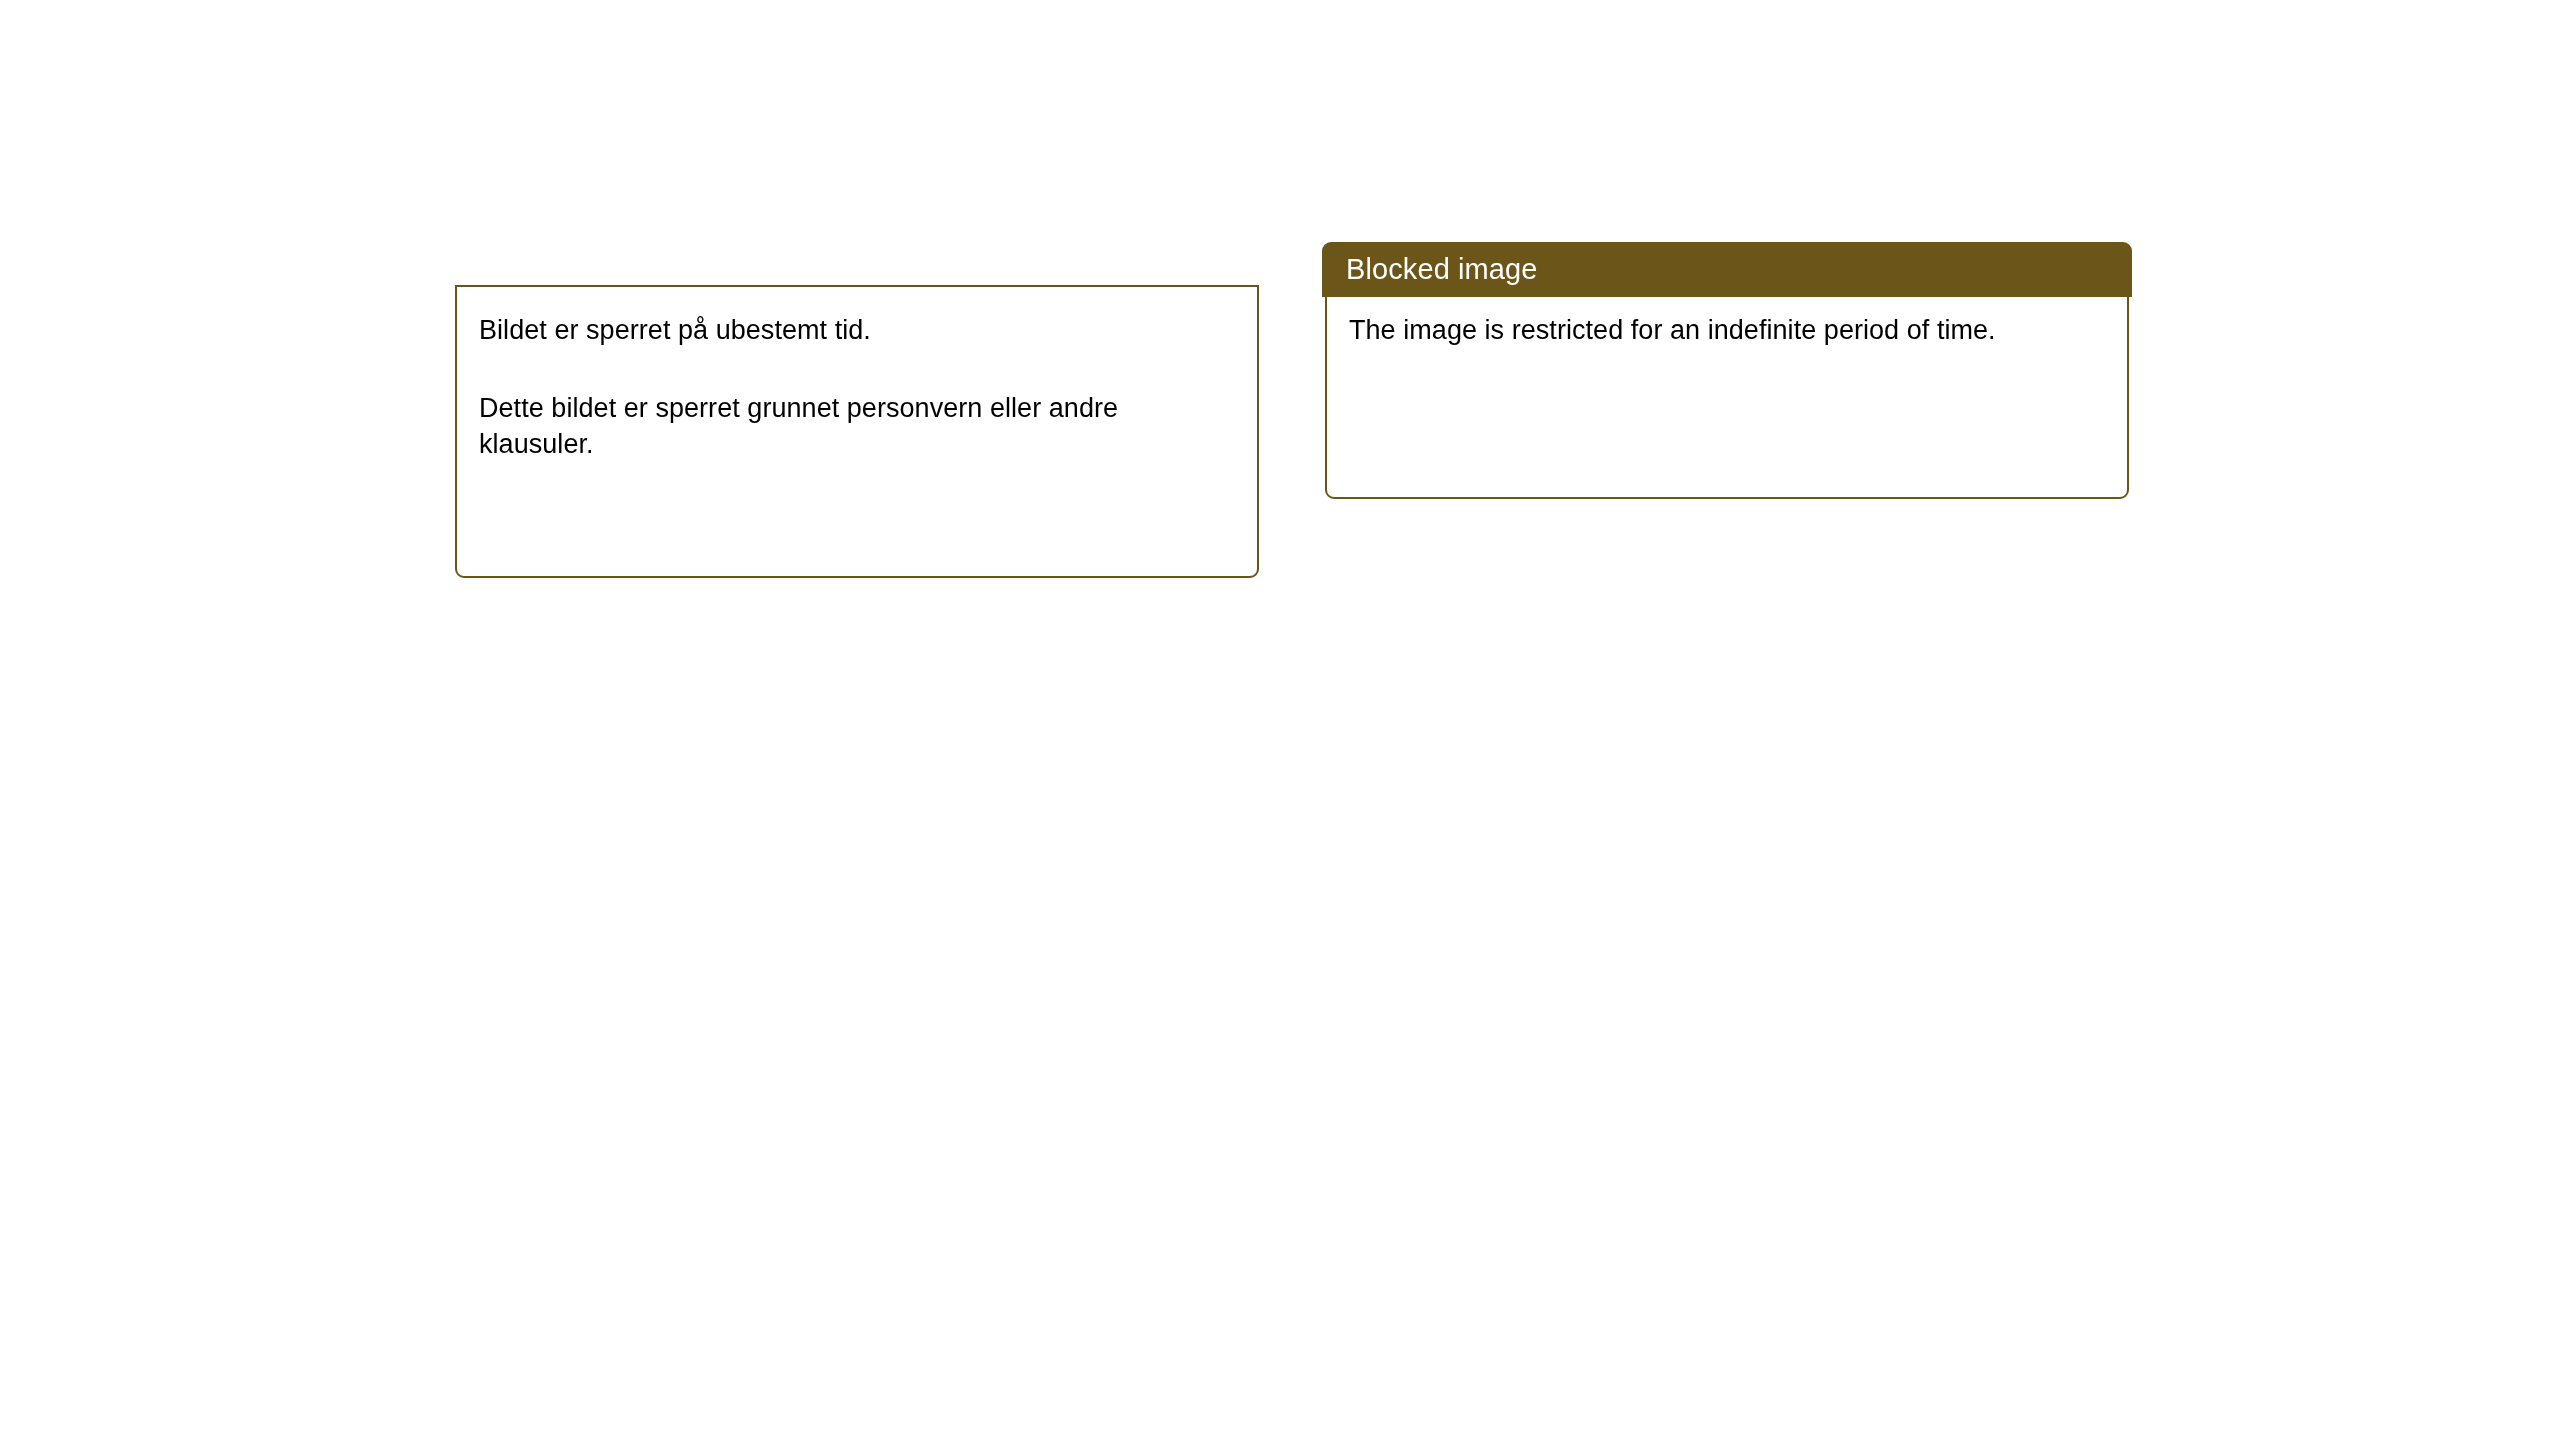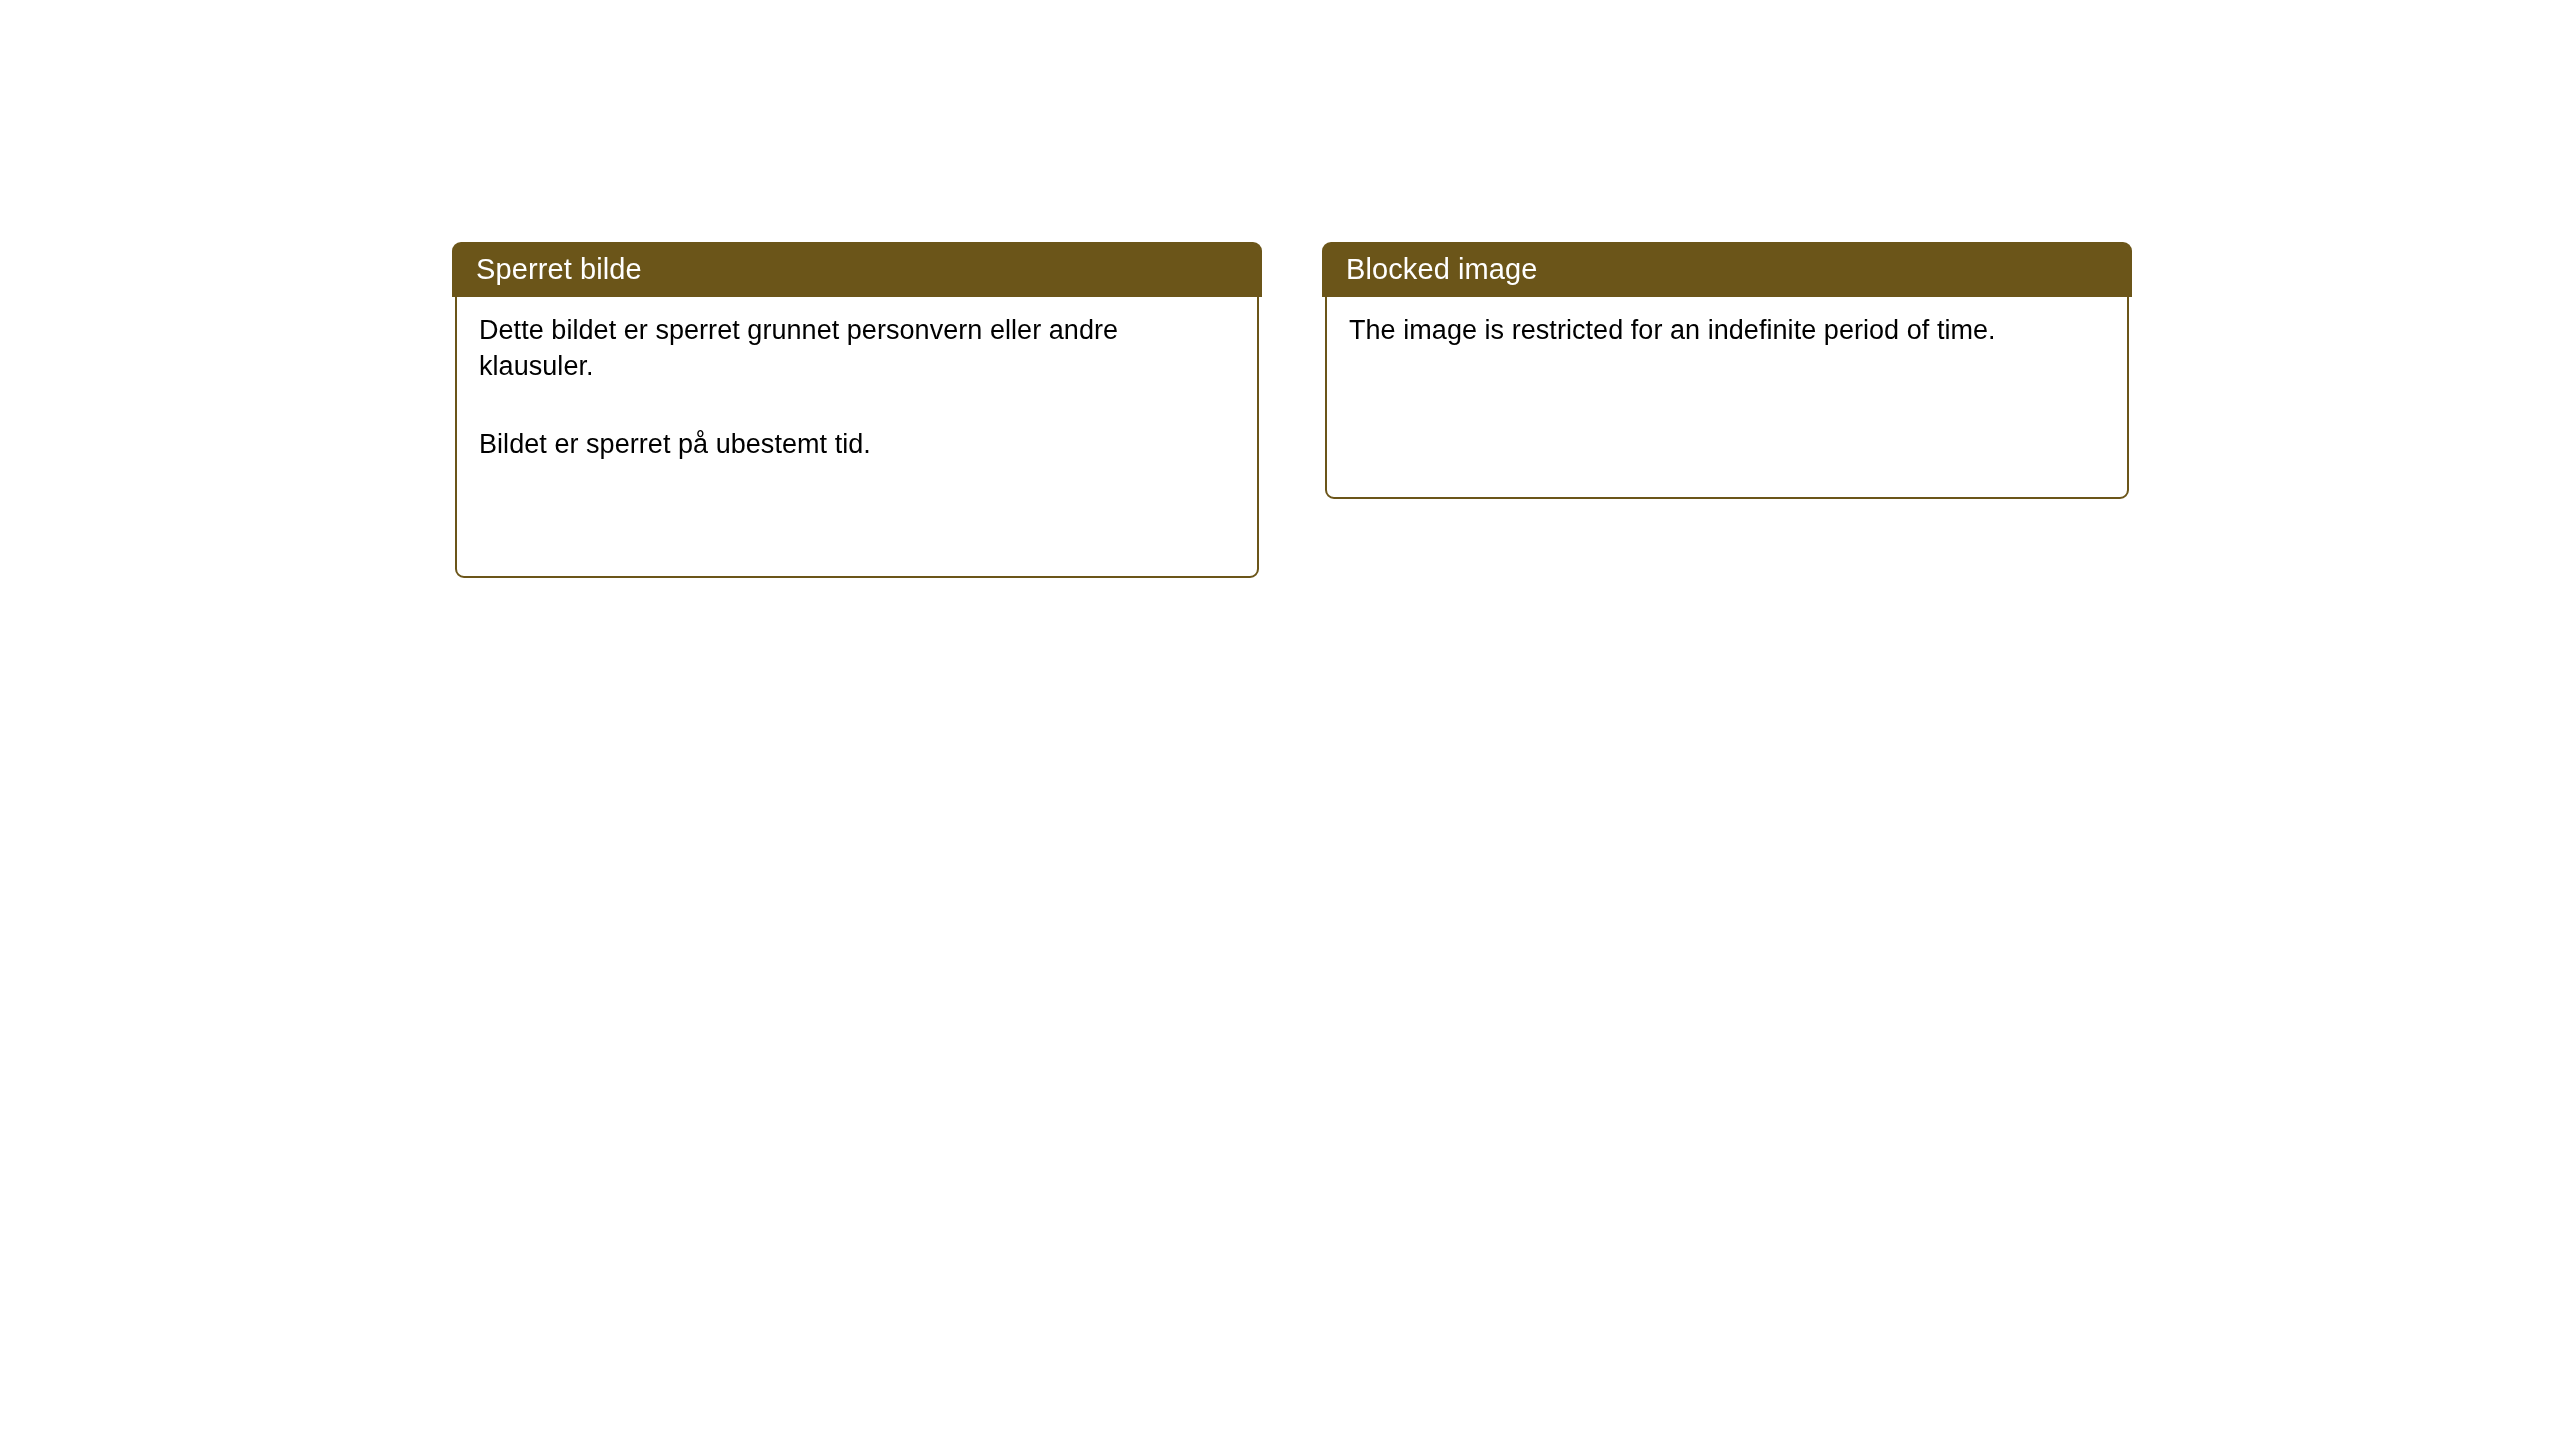--- a/index.html
+++ b/index.html
@@ -96,26 +96,23 @@
     width: 810px;
     height: 257px;
   }
 </style>
 </head>
 <body>
 
 <div id="stage">
 
   <section class="notice-panel" id="panel-no">
-    <div class="panel-header">
-      <span class="panel-title">Sperret bilde</span>
-    </div>
     <div class="panel-body">
+      <p class="panel-paragraph">Bildet er sperret på ubestemt tid.</p>
       <p class="panel-paragraph">Dette bildet er sperret grunnet personvern eller andre klausuler.</p>
-      <p class="panel-paragraph">Bildet er sperret på ubestemt tid.</p>
     </div>
   </section>
 
   <section class="notice-panel" id="panel-en">
     <div class="panel-header">
       <span class="panel-title">Blocked image</span>
     </div>
     <div class="panel-body">
       <p class="panel-paragraph">The image is restricted for an indefinite period of time.</p>
     </div>

